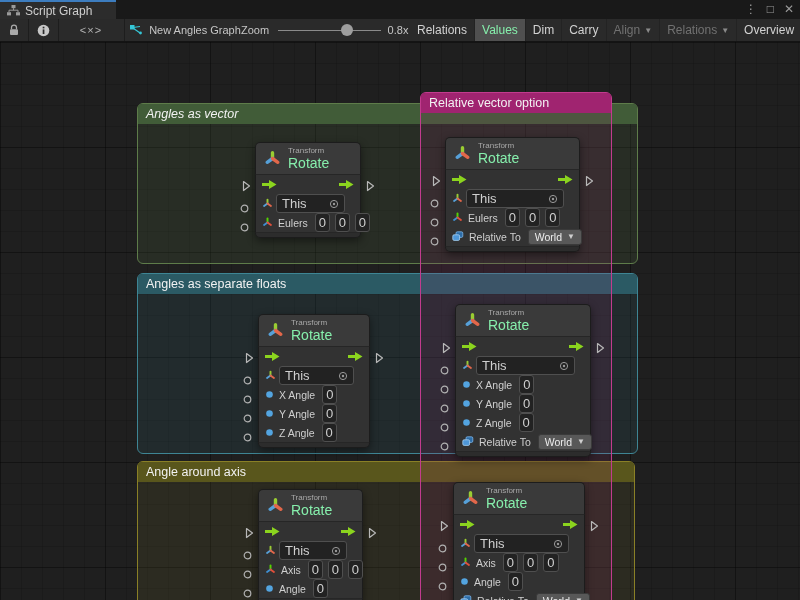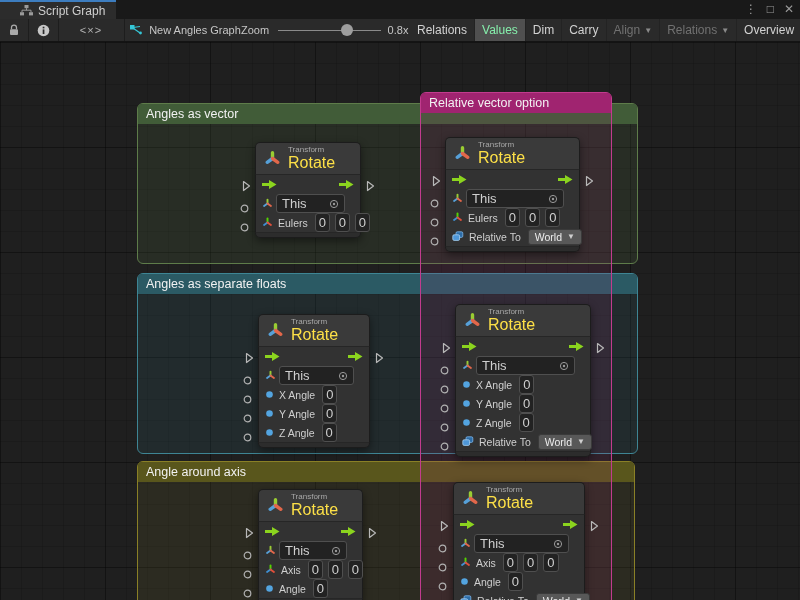--- a/index.html
+++ b/index.html
@@ -2,21 +2,21 @@
 <html><head>
 <meta charset="utf-8">
 <style>
   * { margin:0; padding:0; box-sizing:border-box; }
   html,body { width:800px; height:600px; overflow:hidden; }
   body { font-family:"Liberation Sans", sans-serif; background:#1e1e1e; position:relative; }
 
   
   .tabbar { position:absolute; left:0; top:0; width:800px; height:19px; background:#191919; }
   .tab { position:absolute; left:0; top:0; height:19px; width:116px; background:#2c2c2c;
-         border-top:2px solid #3d7dbf; display:flex; align-items:center; gap:5px; padding:0 20px; }
+         border-top:2px solid #3d7dbf; display:flex; align-items:center; gap:5px; padding:0 7px; }
   .tab-label { font-size:12px; color:#cfcfcf; white-space:nowrap; }
   .winctl { position:absolute; top:0; height:19px; display:flex; align-items:center; gap:10px; right:6px; }
   .winctl span { color:#9a9a9a; font-size:12px; line-height:19px; cursor:default; }
 
   
   .toolbar { position:absolute; left:0; top:19px; width:800px; height:23px; background:#2a2a2a;
              border-bottom:1px solid #141414; overflow:hidden; }
   .tseg { position:absolute; top:0; height:22px; display:flex; align-items:center; justify-content:center; }
   .tsep { position:absolute; top:0; height:22px; width:1px; background:#1d1d1d; }
   .code-glyph { color:#b5b5b5; font-size:11px; letter-spacing:1px; }
@@ -41,21 +41,21 @@
 
   .group { position:absolute; border-radius:6px; border:1.5px solid; }
   .group-header { height:20px; line-height:20px; padding:0 8px; font-size:12.5px; color:#f2f2f2;
                   border-radius:4px 4px 0 0; white-space:nowrap; overflow:hidden; }
 
   .node { position:absolute; border-radius:5px; box-shadow:0 3px 8px rgba(0,0,0,0.45); }
   .node-header { height:33px; background:#3a3a3a; border:1px solid #1c1c1c; border-bottom:1px solid #262626;
                  border-radius:5px 5px 0 0; display:flex; align-items:center; gap:7px; padding:0 8px; }
   .node-titles { display:flex; flex-direction:column; line-height:1.15; }
   .node-subtitle { font-size:8px; color:#a8a8a8; }
-  .node-title { font-size:16px; color:#fde047; }
+  .node-title { font-size:14px; color:#86efac; }
   .node-body { background:#323232; border-left:1px solid #1c1c1c; border-right:1px solid #1c1c1c; }
   .node-footer { height:6px; background:#2c2c2c; border:1px solid #1c1c1c; border-top:1px solid #262626;
                  border-radius:0 0 5px 5px; }
   .row { height:19px; display:flex; align-items:center; gap:3px; padding:0 6px; }
   .row-label { font-size:10.5px; color:#cfcfcf; white-space:nowrap; margin:0 2px; }
   .field { background:#222; border:1px solid #4f4f4f; border-radius:3px; color:#cfcfcf; font-size:13px; }
   .this-field { flex:1; margin-right:9px; display:flex; align-items:center; padding:1px 5px; gap:4px; }
   .this-field .fl { flex:1; }
   .numbox { min-width:15px; text-align:center; padding:1px 3px; margin-left:2px; }
   .dropdown { background:#585858; border:1px solid #3a3a3a; border-radius:3px; color:#ececec; font-size:10.5px;
@@ -144,21 +144,21 @@
       <span>Relations</span>
         <span class="caret">▼</span>
     </span>
     <span class="tb-btn">Overview</span>
 
   </div>
 </div>
 
 <div class="canvas">
     <div class="group" style="left: 137px; top: 61px; width: 501px; height: 161px; z-index: 1; border-color: rgb(94, 124, 74); background: rgba(130, 180, 100, 0.1);">
-      <div class="group-header" style="background: rgb(65, 92, 56);"><span>Angles as vector</span></div>
+      <div class="group-header" style="background: rgb(65, 92, 56); font-style: italic;"><span>Angles as vector</span></div>
     </div>
     <div class="group" style="left: 137px; top: 231px; width: 501px; height: 181px; z-index: 1; border-color: rgb(62, 133, 148); background: rgba(70, 160, 175, 0.1);">
       <div class="group-header" style="background: rgb(43, 90, 100);"><span>Angles as separate floats</span></div>
     </div>
     <div class="group" style="left: 137px; top: 419px; width: 498px; height: 168px; z-index: 1; border-color: rgb(138, 128, 38); background: rgba(170, 160, 60, 0.1);">
       <div class="group-header" style="background: rgb(89, 86, 28);"><span>Angle around axis</span></div>
     </div>
     <div class="group" style="left: 420px; top: 50px; width: 192px; height: 530px; z-index: 2; border-color: rgb(194, 59, 142); background: rgba(170, 50, 120, 0.13);">
       <div class="group-header" style="background: rgb(160, 36, 112);"><span>Relative vector option</span></div>
     </div>

